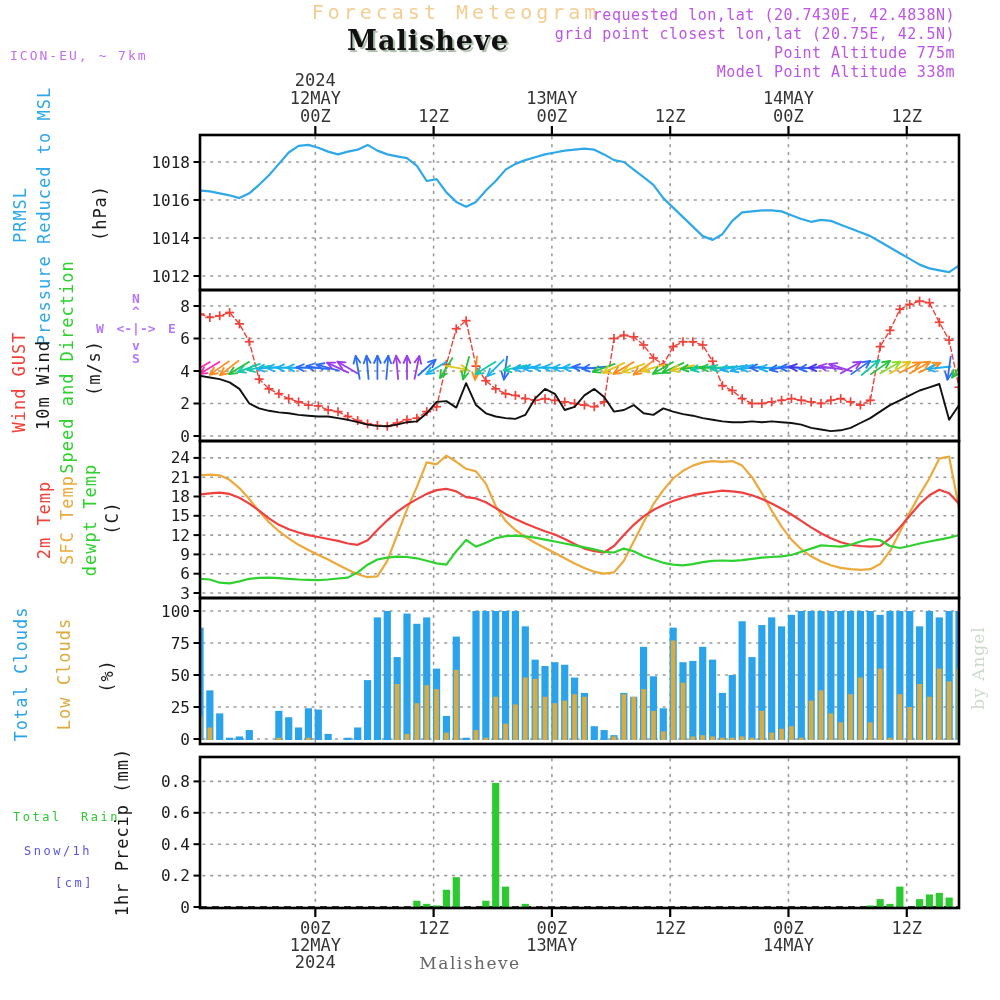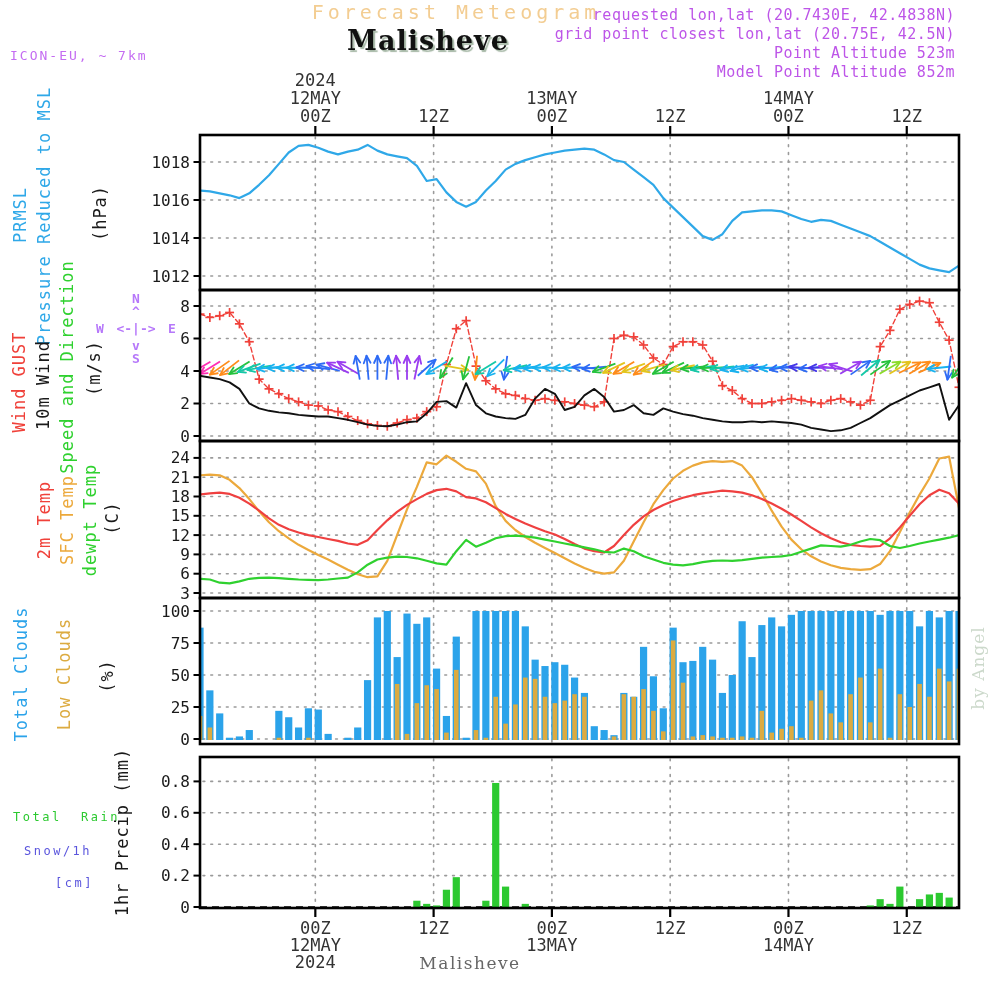--- a/index.html
+++ b/index.html
@@ -764,22 +764,22 @@
         <text x="906.7571428571429" y="122" text-anchor="middle">12Z</text>
         <text x="906.7571428571429" y="934" text-anchor="middle">12Z</text>
       </g>
     </svg>
 
   <div class="lbl ctr t-meteogram" style="left:456px;top:12px;">Forecast Meteogram</div>
   <div class="lbl ctr t-station" style="left:428px;top:40px;">Malisheve</div>
   <div class="lbl t-model" style="left:10px;top:48px;">ICON-EU, ~ 7km</div>
   <div class="lbl rgt t-purple" style="left:955px;top:15px;">requested lon,lat (20.7430E, 42.4838N)</div>
   <div class="lbl rgt t-purple" style="left:955px;top:34px;">grid point closest lon,lat (20.75E, 42.5N)</div>
-  <div class="lbl rgt t-purple" style="left:955px;top:53px;">Point Altitude 523m</div>
-  <div class="lbl rgt t-purple" style="left:955px;top:72px;">Model Point Altitude 852m</div>
+  <div class="lbl rgt t-purple" style="left:955px;top:53px;">Point Altitude 775m</div>
+  <div class="lbl rgt t-purple" style="left:955px;top:72px;">Model Point Altitude 338m</div>
 
   <div class="lbl rot s17 c-blue" style="left:20px;top:215px;">PRMSL</div>
   <div class="lbl rot s17 c-blue" style="left:44px;top:216px;">Pressure Reduced to MSL</div>
   <div class="lbl rot s17 c-black" style="left:100px;top:213px;">(hPa)</div>
 
   <div class="lbl rot s17 c-red" style="left:19px;top:382px;">Wind GUST</div>
   <div class="lbl rot s17 c-black" style="left:43px;top:385px;">10m Wind</div>
   <div class="lbl rot s17 c-green" style="left:67px;top:367px;">Speed and Direction</div>
   <div class="lbl rot s17 c-black" style="left:94px;top:368px;">(m/s)</div>
   <div>

